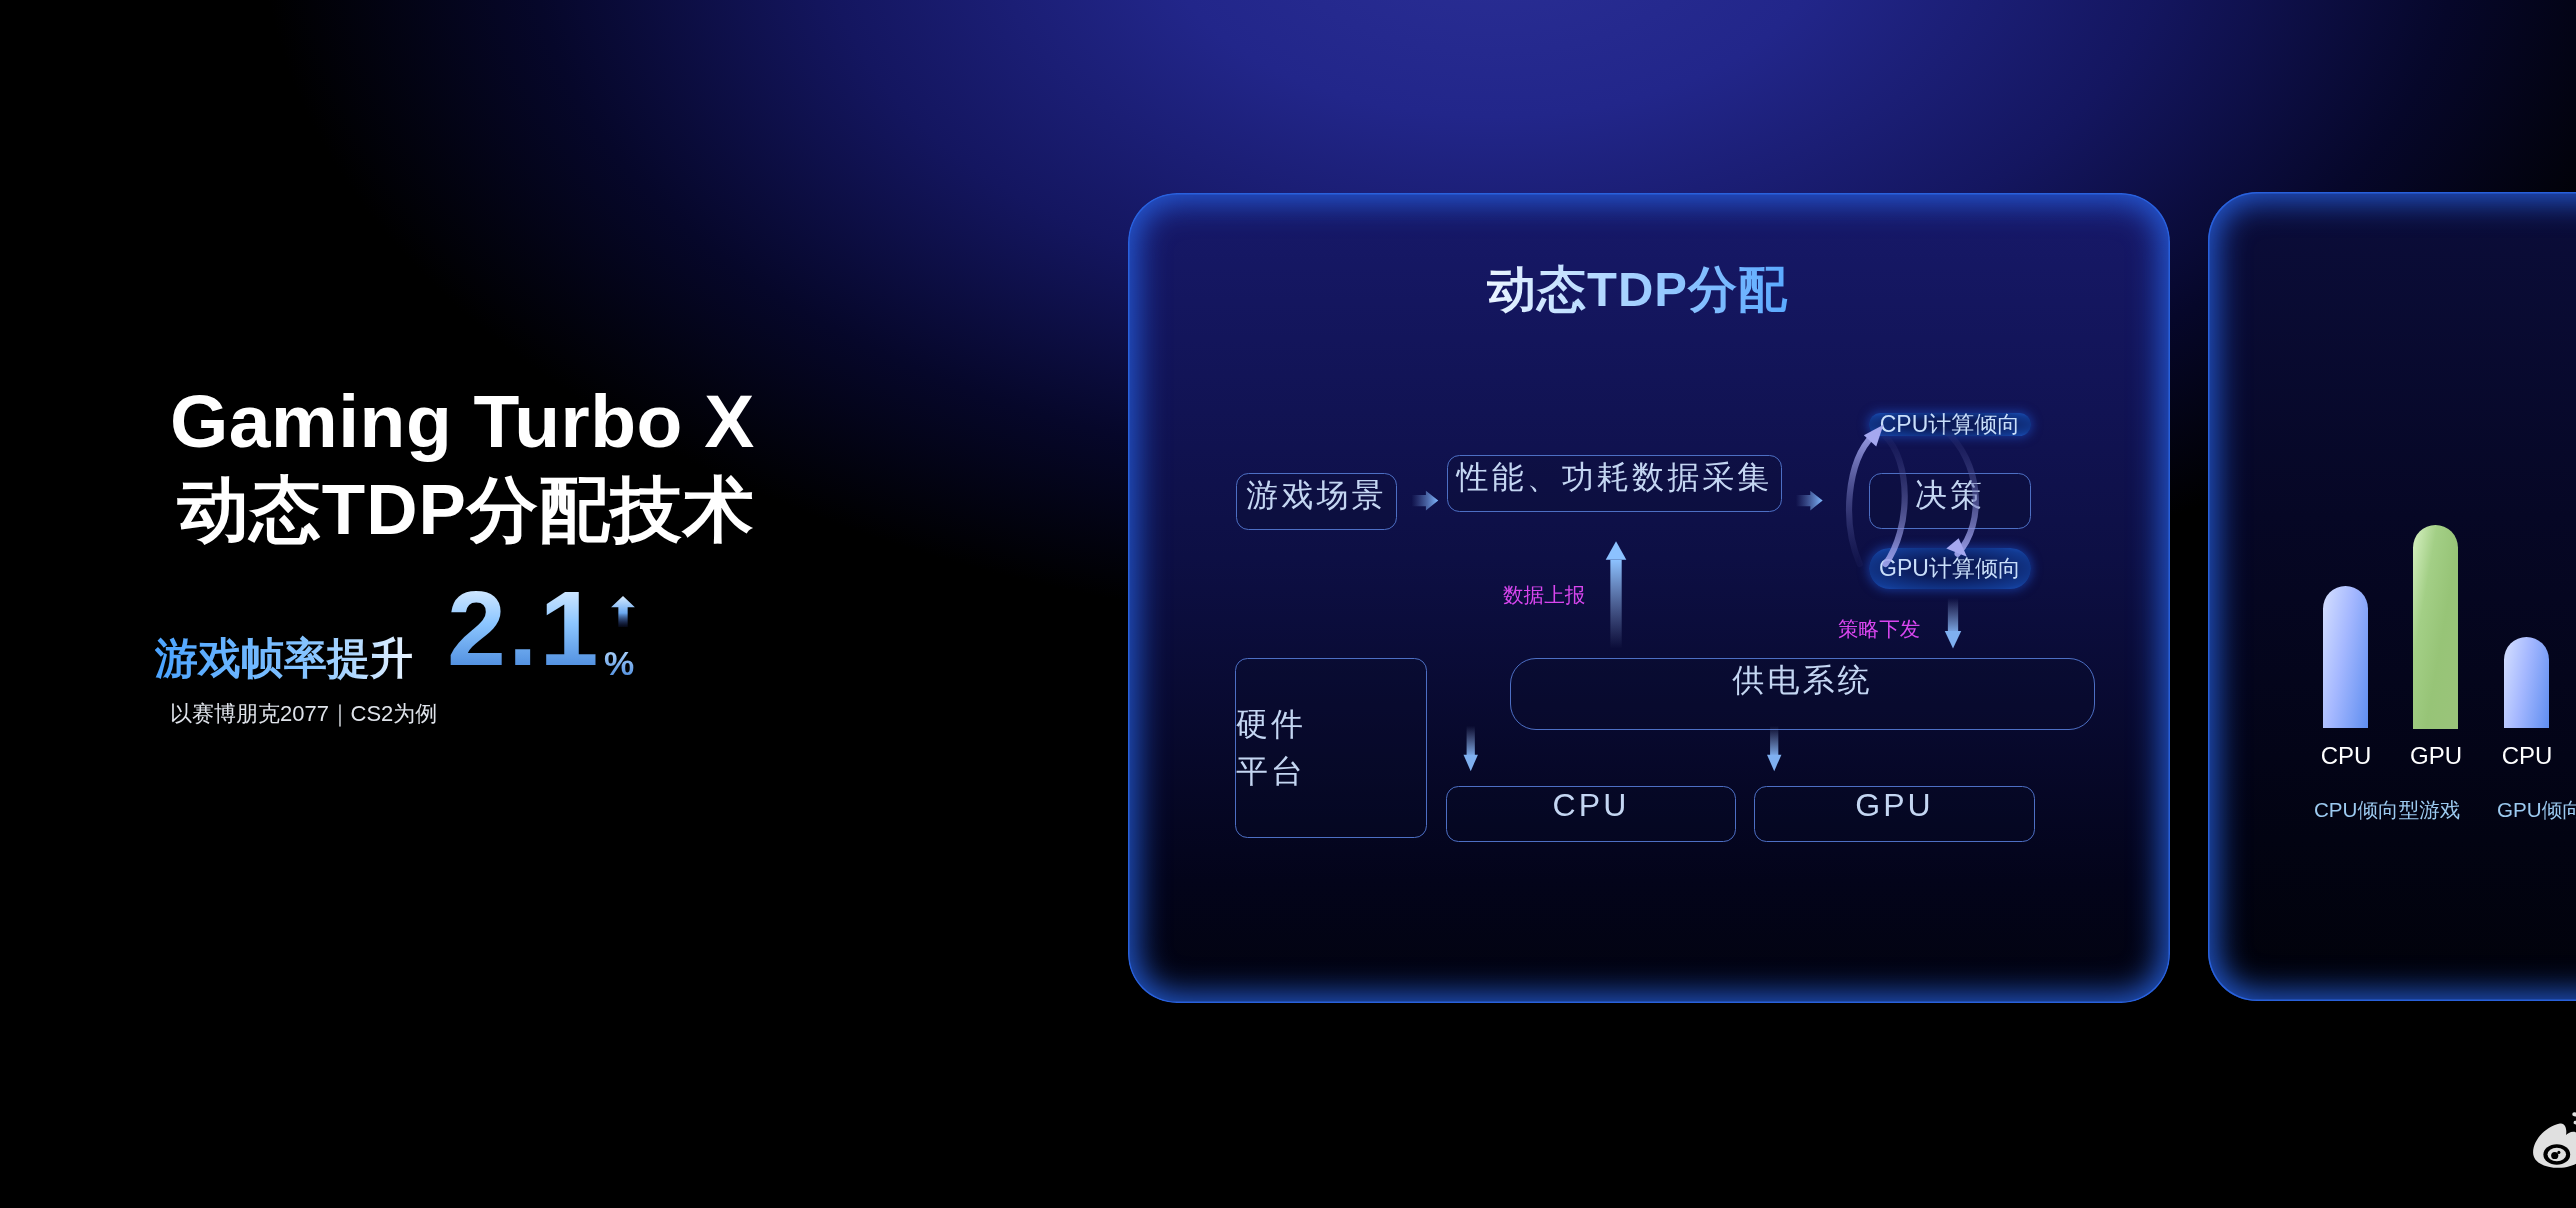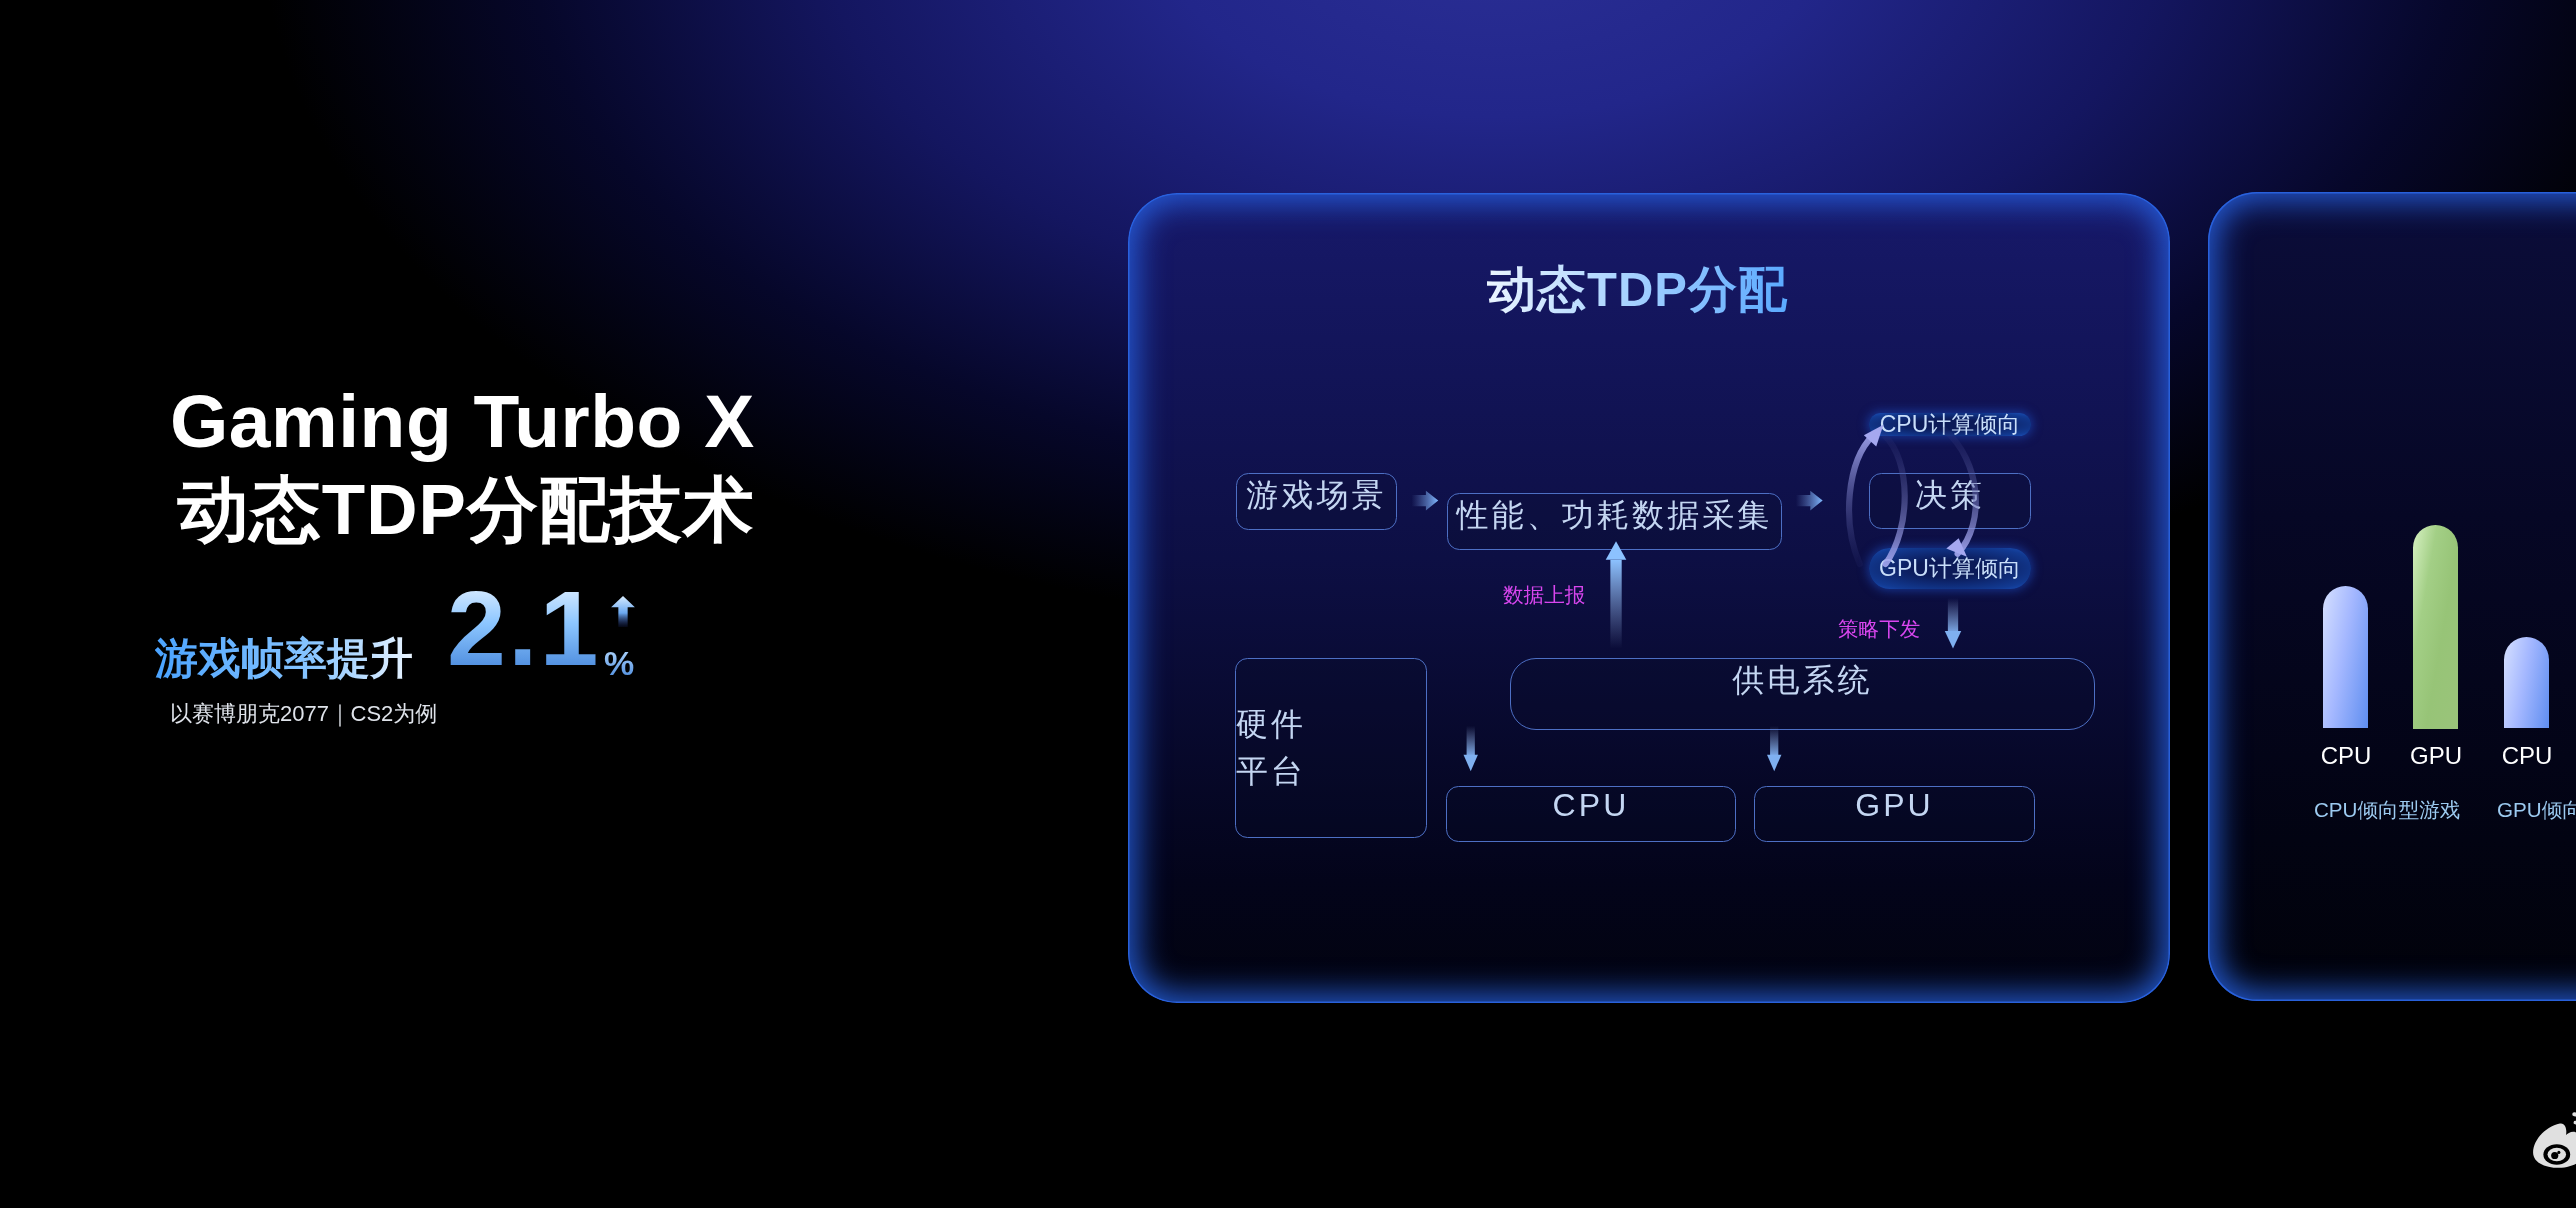--- a/index.html
+++ b/index.html
@@ -104,21 +104,21 @@
 </svg>
 <div class="abs stat-pct">%</div>
 <div class="abs stat-sub">以赛博朋克2077｜CS2为例</div>
 
 <div class="abs panel panel-diagram"></div>
 <div class="abs diagram-title">动态TDP分配</div>
 
 <div class="box" style="left:1236px;top:473px;width:161px;height:57px;">
   <span>游戏场景</span>
 </div>
-<div class="box" style="left:1447px;top:493px;width:335px;height:57px;">
+<div class="box" style="left:1447px;top:455px;width:335px;height:57px;">
   <span>性能、功耗数据采集</span>
 </div>
 <div class="box" style="left:1869px;top:473px;width:162px;height:56px;">
   <span>决策</span>
 </div>
 <div class="pill" style="left:1869px;top:413px;width:162px;height:23px;">
   <span>CPU计算倾向</span>
 </div>
 <div class="pill" style="left:1869px;top:548px;width:162px;height:41px;">
   <span>GPU计算倾向</span>

